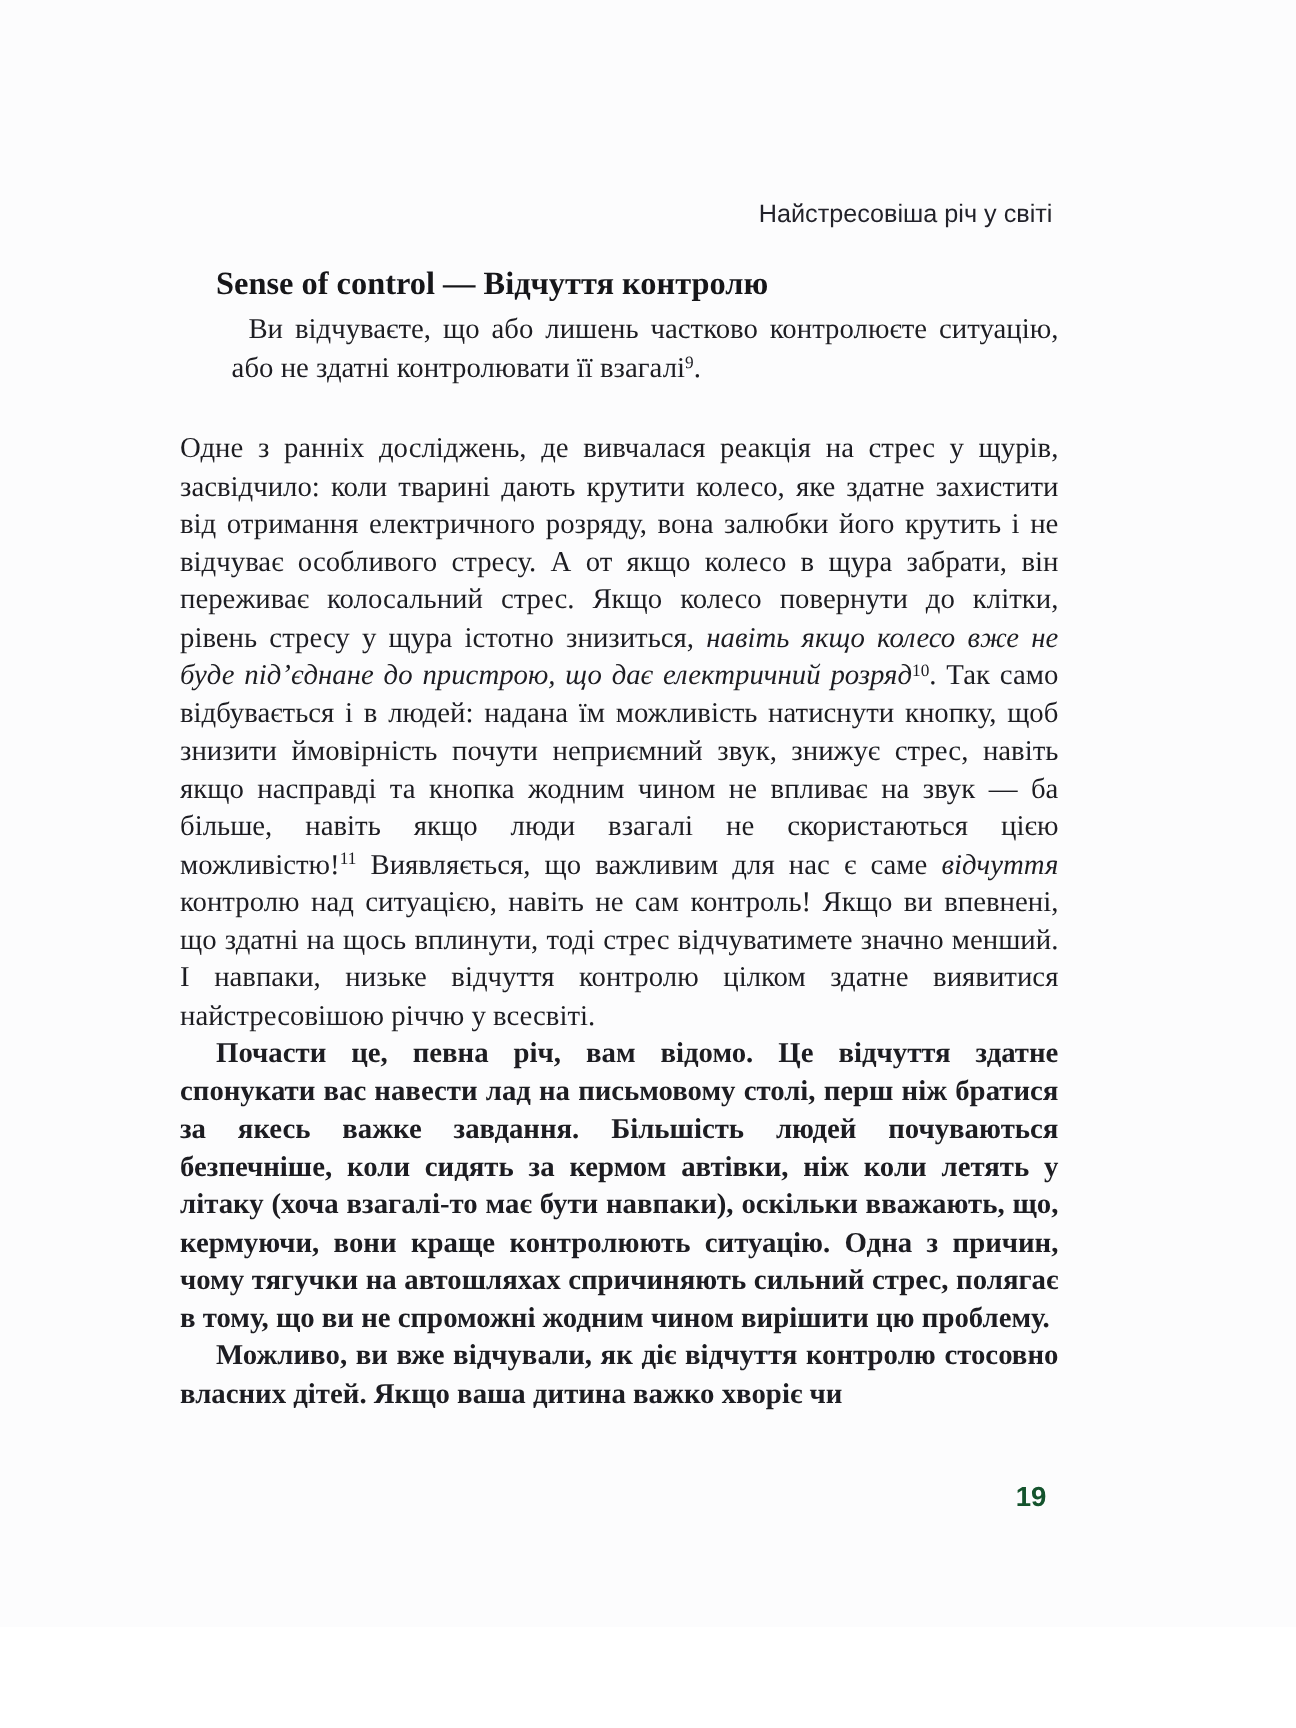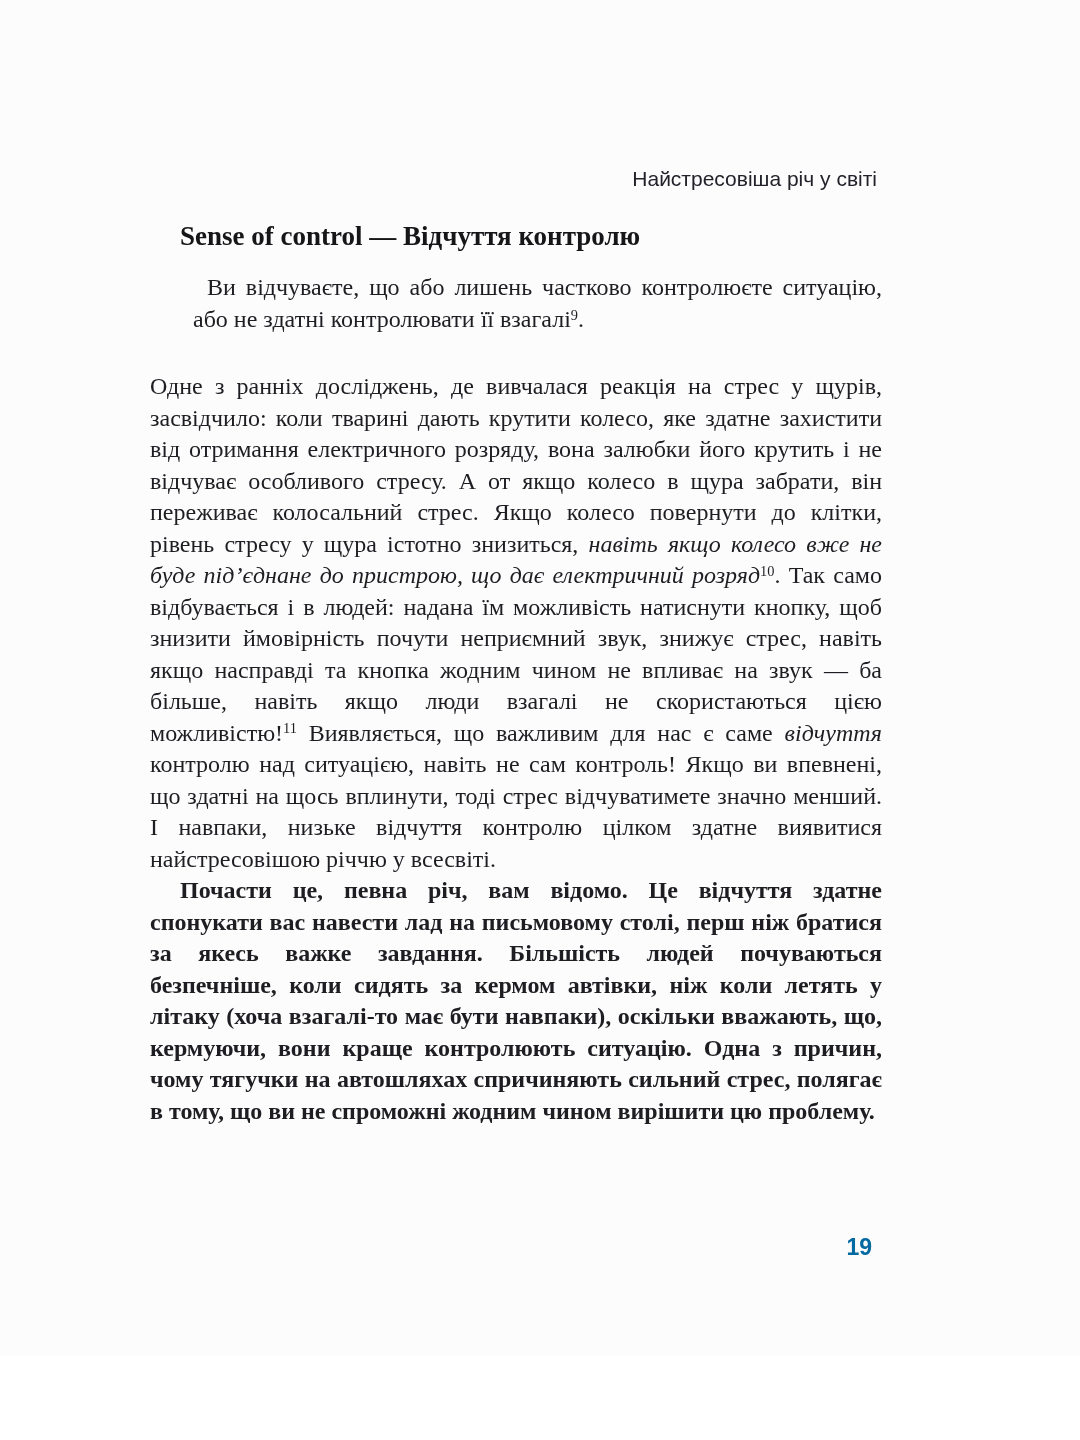--- a/index.html
+++ b/index.html
@@ -22,21 +22,21 @@
     letter-spacing: 0px;
   }
   .content {
     position: absolute;
     left: 150px;
     top: 220px;
     width: 732px;
     font-family: "Liberation Serif", serif;
   }
   .heading {
-    margin: 0 0 18px 30px;
+    margin: 0 0 6px 30px;
     font-family: "Liberation Serif", serif;
     font-size: 27px;
     font-weight: bold;
     line-height: 33px;
     color: #161619;
   }
   .epigraph {
     margin: 0 0 0 43px;
     font-size: 24px;
     line-height: 32px;
@@ -61,21 +61,21 @@
     position: relative;
     top: -0.5em;
   }
   .page-number {
     position: absolute;
     top: 1234px;
     right: 208px;
     font-family: "Liberation Sans", sans-serif;
     font-size: 23px;
     font-weight: bold;
-    color: #0369a1;
+    color: #14532d;
   }
 </style>
 </head>
 <body>
 
 <div class="page">
 
   <div class="running-head">Найстресовіша річ у світі</div>
 
   <div class="content">
@@ -83,19 +83,20 @@
     <h2 class="heading">Sense of control — Відчуття контролю</h2>
 
     <p class="epigraph"><span>Ви відчуваєте, що або лишень частково контролюєте ситуацію, або не здатні контролювати її взагалі</span><sup class="fn">9</sup><span>.</span></p>
 
     <div class="body-text">
 
       <p><span>Одне з ранніх досліджень, де вивчалася реакція на стрес у щурів, засвідчило: коли тварині дають крутити колесо, яке здатне захистити від отримання електричного розряду, вона залюбки його крутить і не відчуває особливого стресу. А от якщо колесо в щура забрати, він переживає колосальний стрес. Якщо колесо повернути до клітки, рівень стресу у щура істотно знизиться, </span><i class="em">навіть якщо колесо вже не буде під’єднане до пристрою, що дає електричний розряд</i><sup class="fn">10</sup><span>. Так само відбувається і в людей: надана їм можливість натиснути кнопку, щоб знизити ймовірність почути неприємний звук, знижує стрес, навіть якщо насправді та кнопка жодним чином не впливає на звук — ба більше, навіть якщо люди взагалі не скористаються цією можливістю!</span><sup class="fn">11</sup><span> Виявляється, що важливим для нас є саме </span><i class="em">відчуття</i><span> контролю над ситуацією, навіть не сам контроль! Якщо ви впевнені, що здатні на щось вплинути, тоді стрес відчуватимете значно менший. І навпаки, низьке відчуття контролю цілком здатне виявитися найстресовішою річчю у всесвіті.</span></p>
 
       <p class="indent"><span>Почасти це, певна річ, вам відомо. Це відчуття здатне спонукати вас навести лад на письмовому столі, перш ніж братися за якесь важке завдання. Більшість людей почуваються безпечніше, коли сидять за кермом автівки, ніж коли летять у літаку (хоча взагалі-то має бути навпаки), оскільки вважають, що, кермуючи, вони краще контролюють ситуацію. Одна з причин, чому тягучки на автошляхах спричиняють сильний стрес, полягає в тому, що ви не спроможні жодним чином вирішити цю проблему.</span></p>
 
+      <p class="indent"><span>Можливо, ви вже відчували, як діє відчуття контролю стосовно власних дітей. Якщо ваша дитина важко хворіє чи</span></p>
 
     </div>
   </div>
 
   <div class="page-number">19</div>
 
 </div>
 
 </body></html>

